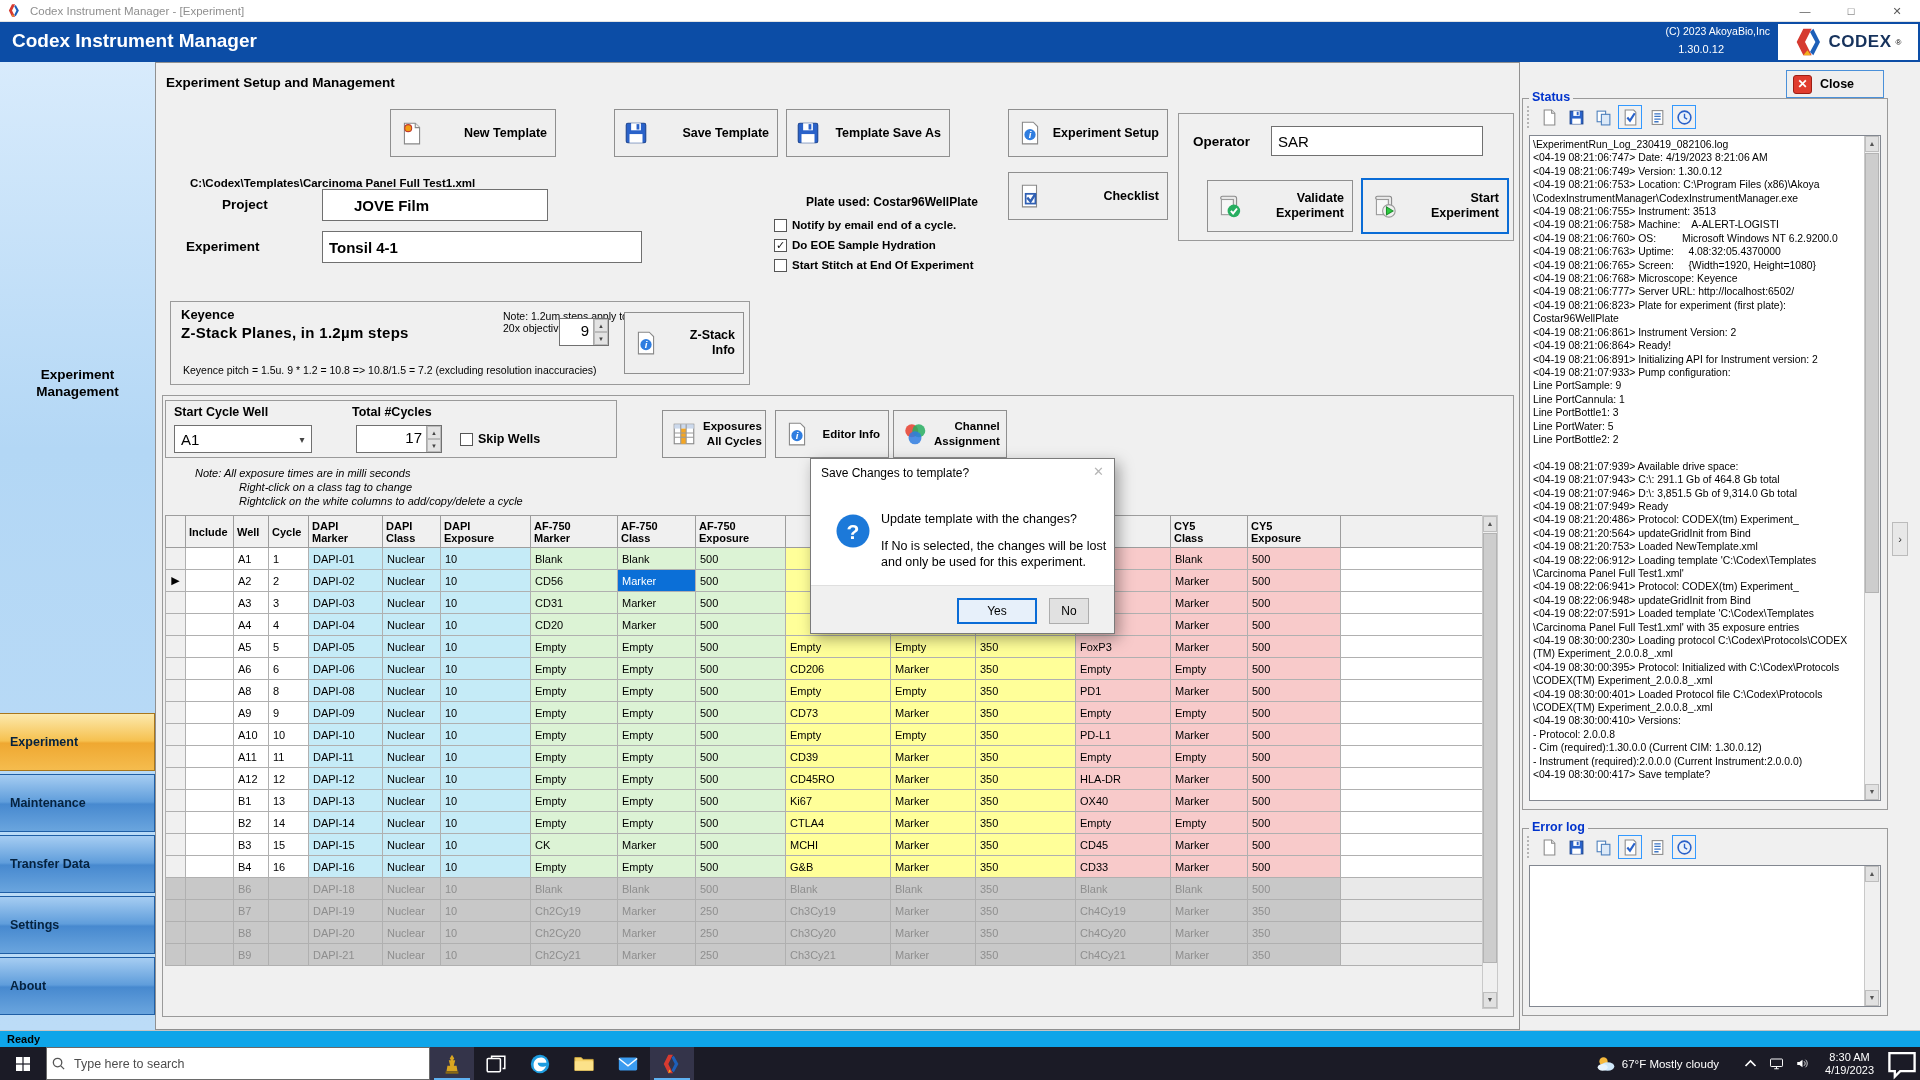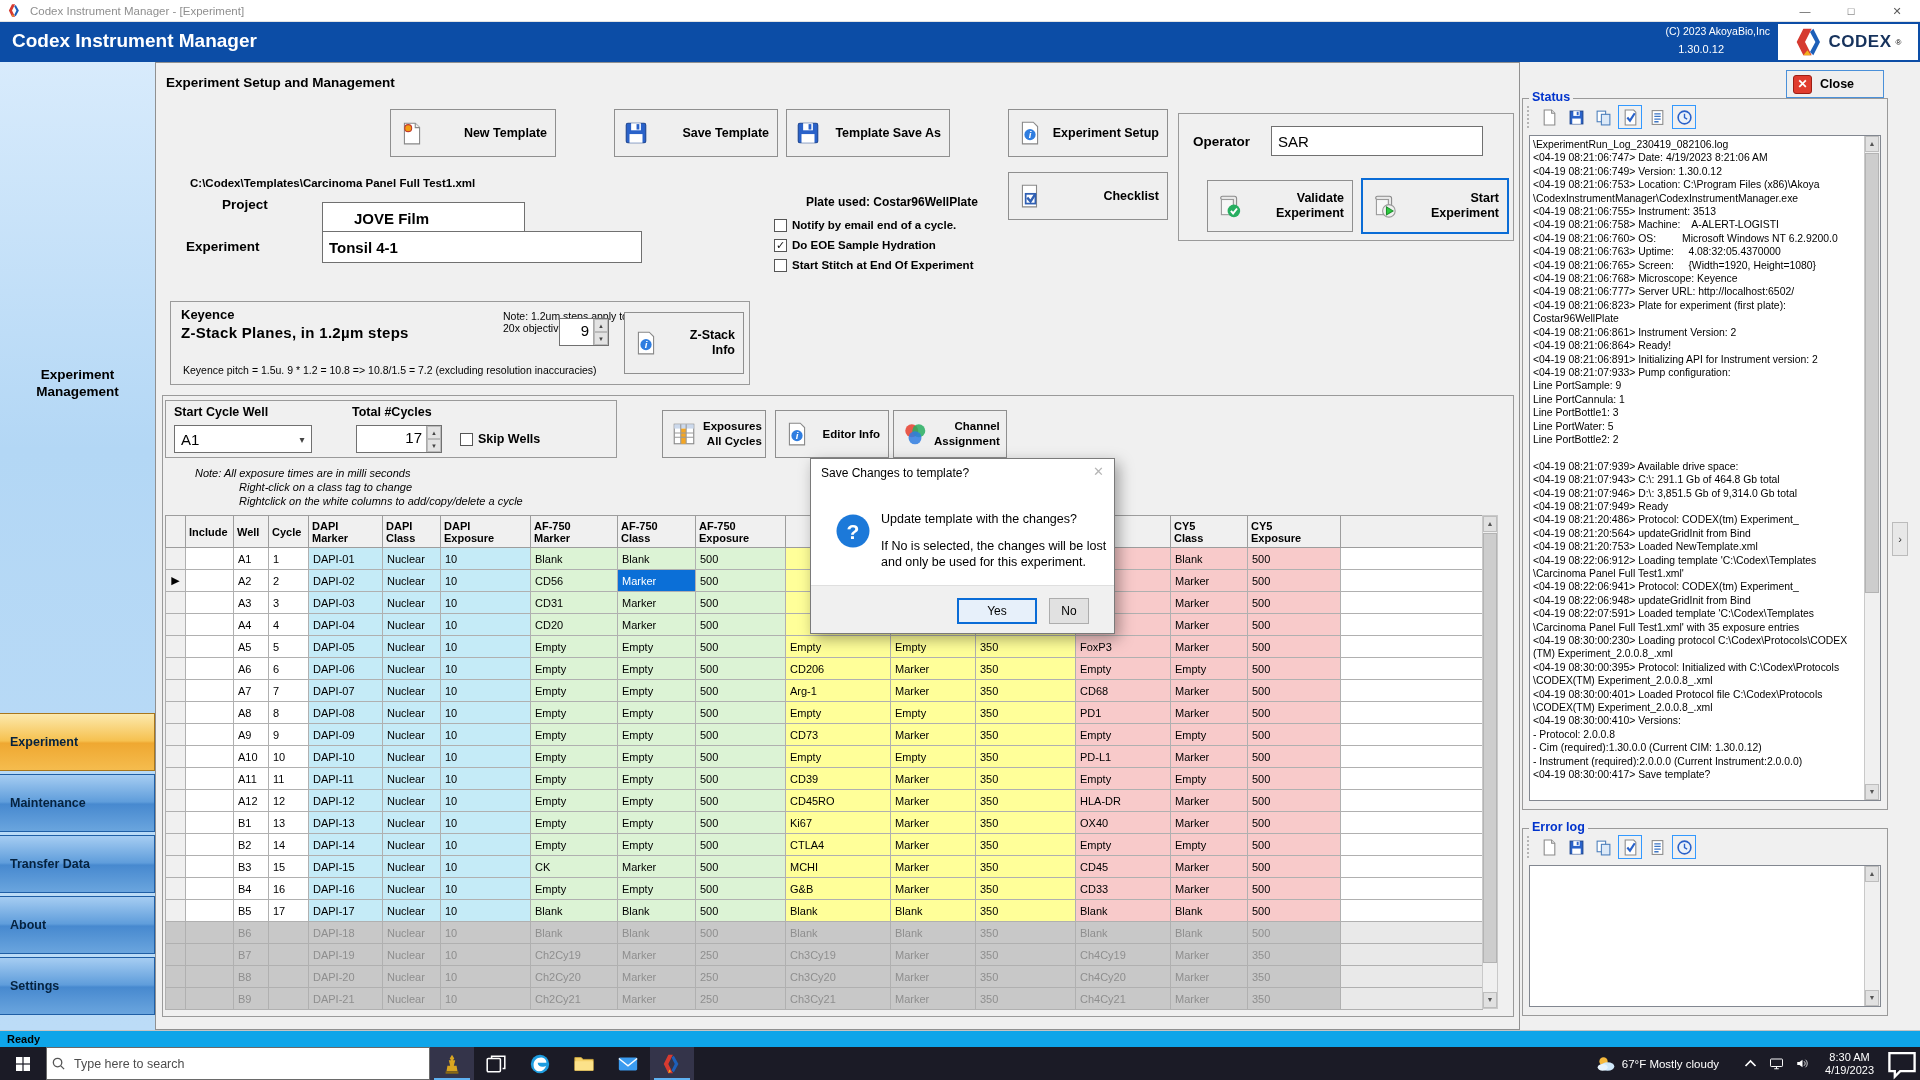--- a/index.html
+++ b/index.html
@@ -172,22 +172,22 @@
         <sup>®</sup>
     </div>
   </div>
 
   <div class="sidebar">
     <div class="side-caption" style="padding:0 28px;">Experiment Management</div>
     <div id="nav">
         <div class="navbtn active">Experiment</div>
         <div class="navbtn">Maintenance</div>
         <div class="navbtn">Transfer Data</div>
+        <div class="navbtn">Settings</div>
         <div class="navbtn">About</div>
-        <div class="navbtn">Settings</div>
       </div>
   </div>
 
   <div class="main">
     <h1>Experiment Setup and Management</h1>
 
     <div class="tbtn" style="left:234px;top:46px;width:166px">
       <svg viewBox="0 0 24 24">
           <path d="M5 3h10l4 4v15H5z" fill="#fff" stroke="#888"></path>
           <path d="M15 3v4h4" fill="#eee" stroke="#888"></path>
@@ -249,21 +249,21 @@
             <rect x="5" y="6" width="11" height="14" fill="#f7f7f7" stroke="#9a9a9a"></rect>
             <circle cx="16.5" cy="16.5" r="5.8" fill="#efefef" stroke="#999"></circle>
             <path d="M14.3 12.8v7.4l6-3.7z" fill="#2ecc40" stroke="#1e8f2e"></path>
           </svg>
         <span class="lbl">Start Experiment</span>
       </div>
     </div>
 
     <div class="filepath" style="left:34px;top:114px">C:\Codex\Templates\Carcinoma Panel Full Test1.xml</div>
     <span class="fieldlabel" style="left:66px;top:134px">Project</span>
-    <input class="tinput" style="left: 166px; top: 139px; width: 203px; height: 32px; font-weight: bold; padding-left: 31px;" value="JOVE Film">
+    <input class="tinput" style="left: 166px; top: 126px; width: 226px; height: 32px; font-weight: bold; padding-left: 31px;" value="JOVE Film">
     <div class="plateused" style="left:650px;top:132px">Plate used: Costar96WellPlate</div>
     <span class="fieldlabel" style="left:30px;top:176px">Experiment</span>
     <input class="tinput" style="left: 166px; top: 168px; width: 320px; height: 32px; font-weight: bold;" value="Tonsil 4-1">
 
     <div id="chks">
         <label class="chkrow">
           <span class="chkbox"></span>
           <span class="chklab">Notify by email end of a cycle.</span>
         </label>
         <label class="chkrow">
@@ -512,39 +512,20 @@
               <td class="c-mid">Marker</td>
               <td class="c-mid">350</td>
               <td class="c-cy5">Empty</td>
               <td class="c-cy5">Empty</td>
               <td class="c-cy5">500</td>
               <td class="filler"></td>
             </tr>
             <tr>
               <td class="selcol"></td>
               <td class="c-plain"></td>
-              <td class="c-plain">A7</td>
-              <td class="c-plain">7</td>
-              <td class="c-dapi">DAPI-07</td>
-              <td class="c-dapi">Nuclear</td>
-              <td class="c-dapi">10</td>
-              <td class="c-af">Empty</td>
-              <td class="c-af">Empty</td>
-              <td class="c-af">500</td>
-              <td class="c-mid">Arg-1</td>
-              <td class="c-mid">Marker</td>
-              <td class="c-mid">350</td>
-              <td class="c-cy5">CD68</td>
-              <td class="c-cy5">Marker</td>
-              <td class="c-cy5">500</td>
-              <td class="filler"></td>
-            </tr>
-            <tr>
-              <td class="selcol"></td>
-              <td class="c-plain"></td>
               <td class="c-plain">A8</td>
               <td class="c-plain">8</td>
               <td class="c-dapi">DAPI-08</td>
               <td class="c-dapi">Nuclear</td>
               <td class="c-dapi">10</td>
               <td class="c-af">Empty</td>
               <td class="c-af">Empty</td>
               <td class="c-af">500</td>
               <td class="c-mid">Empty</td>
               <td class="c-mid">Empty</td>
@@ -696,39 +677,20 @@
               <td class="c-dapi">Nuclear</td>
               <td class="c-dapi">10</td>
               <td class="c-af">Empty</td>
               <td class="c-af">Empty</td>
               <td class="c-af">500</td>
               <td class="c-mid">G&amp;B</td>
               <td class="c-mid">Marker</td>
               <td class="c-mid">350</td>
               <td class="c-cy5">CD33</td>
               <td class="c-cy5">Marker</td>
-              <td class="c-cy5">500</td>
-              <td class="filler"></td>
-            </tr>
-            <tr>
-              <td class="selcol"></td>
-              <td class="c-plain"></td>
-              <td class="c-plain">B5</td>
-              <td class="c-plain">17</td>
-              <td class="c-dapi">DAPI-17</td>
-              <td class="c-dapi">Nuclear</td>
-              <td class="c-dapi">10</td>
-              <td class="c-af">Blank</td>
-              <td class="c-af">Blank</td>
-              <td class="c-af">500</td>
-              <td class="c-mid">Blank</td>
-              <td class="c-mid">Blank</td>
-              <td class="c-mid">350</td>
-              <td class="c-cy5">Blank</td>
-              <td class="c-cy5">Blank</td>
               <td class="c-cy5">500</td>
               <td class="filler"></td>
             </tr>
             <tr class="grayrow">
               <td class="selcol"></td>
               <td class="c-plain"></td>
               <td class="c-plain">B6</td>
               <td class="c-plain"></td>
               <td class="c-dapi">DAPI-18</td>
               <td class="c-dapi">Nuclear</td>

